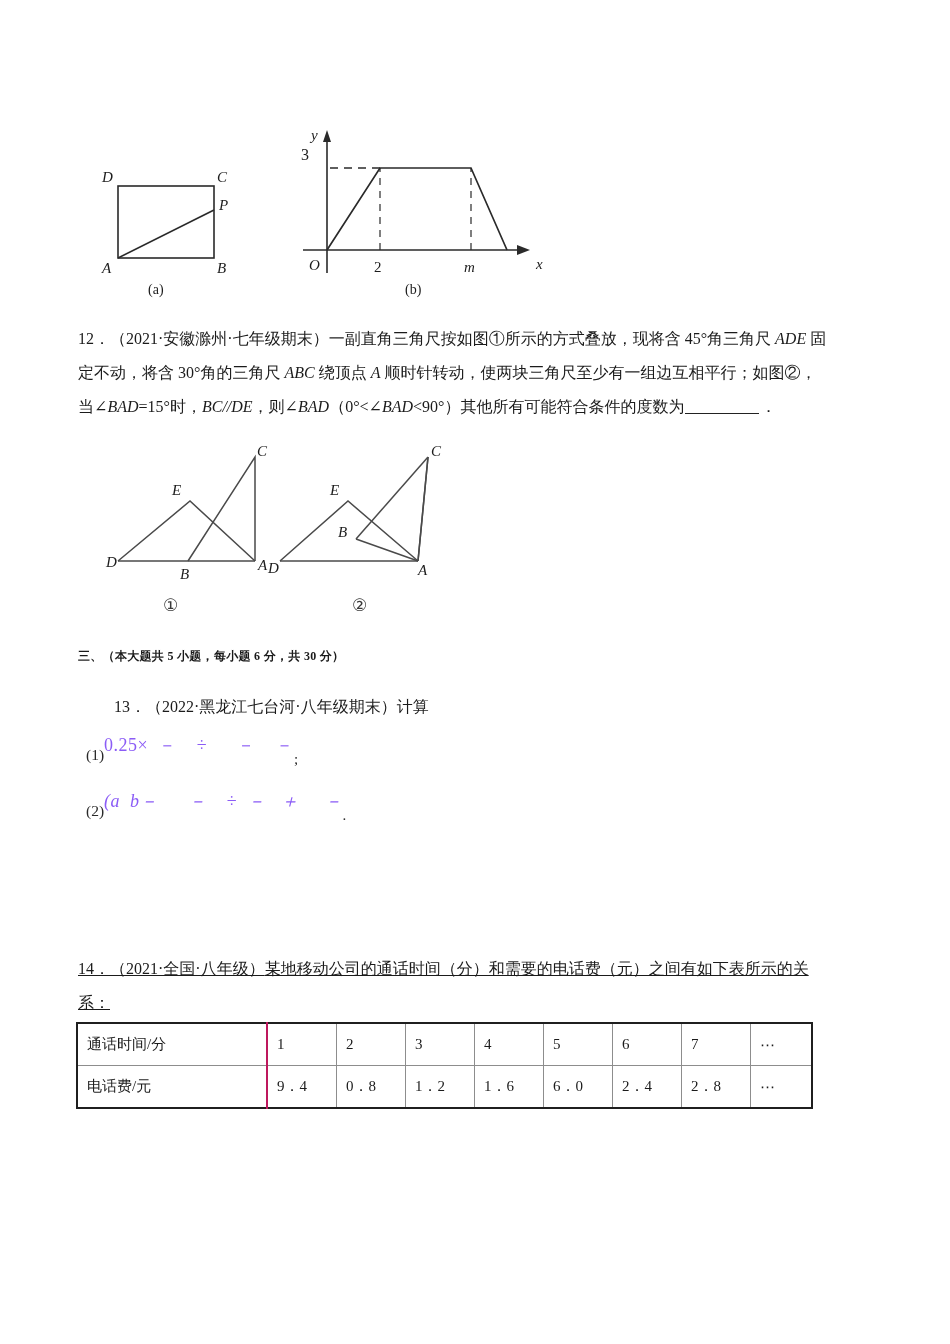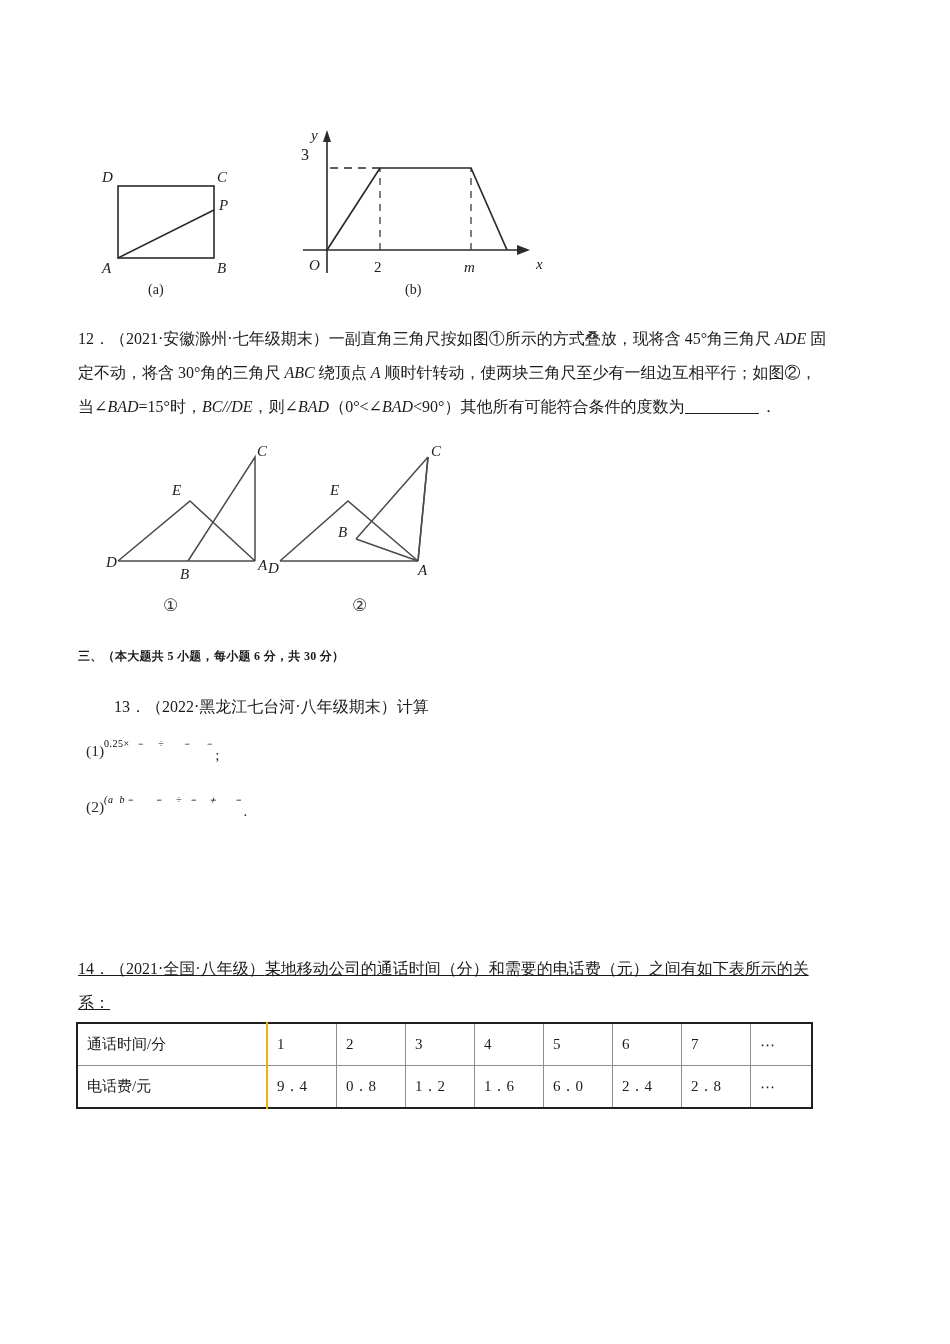--- a/index.html
+++ b/index.html
@@ -78,24 +78,24 @@
 
   
   .q13-head { left: 78px; top: 690px; width: 800px; margin-left: 36px; }
   .formula-row {
     position: absolute;
     font-size: 15.5px;
     color: #2a2a2a;
   }
   .fnum { font-size: 15.5px; }
   .fbody {
-    font-size: 10px;
+    font-size: 18px;
     position: relative;
     top: -9px;
-    color: #000000;
+    color: #8b5cf6;
     letter-spacing: 0.5px;
     white-space: pre;
   }
   .ftail {
     position: relative;
     top: 4px;
     font-size: 15px;
     color: #2a2a2a;
   }
 
@@ -122,21 +122,21 @@
   }
   table.rate-table td.rowhead { width: 170px; }
   table.rate-table td.val { width: 50px; }
   table.rate-table td.ellip { width: 42px; }
   
   table.rate-table {
     border: 2px solid #1f1f1f;
   }
   table.rate-table tr:first-child td { border-top: none; }
   table.rate-table tr:last-child td { border-bottom: none; }
-  table.rate-table td:first-child { border-left: none; border-right: 2px solid #eab308; border-radius: 7px; }
+  table.rate-table td:first-child { border-left: none; border-right: 2px solid #be185d; border-radius: 7px; }
   table.rate-table td:last-child { border-right: none; }
 
   .q14-sub1 { left: 88px; top: 1120px; width: 820px; }
   .q14-sub2 { left: 88px; top: 1154px; width: 820px; }
 
   svg { display: block; overflow: visible; }
   svg text {
     font-family: "Liberation Serif", serif;
     font-style: italic;
     fill: #1c1c1c;

